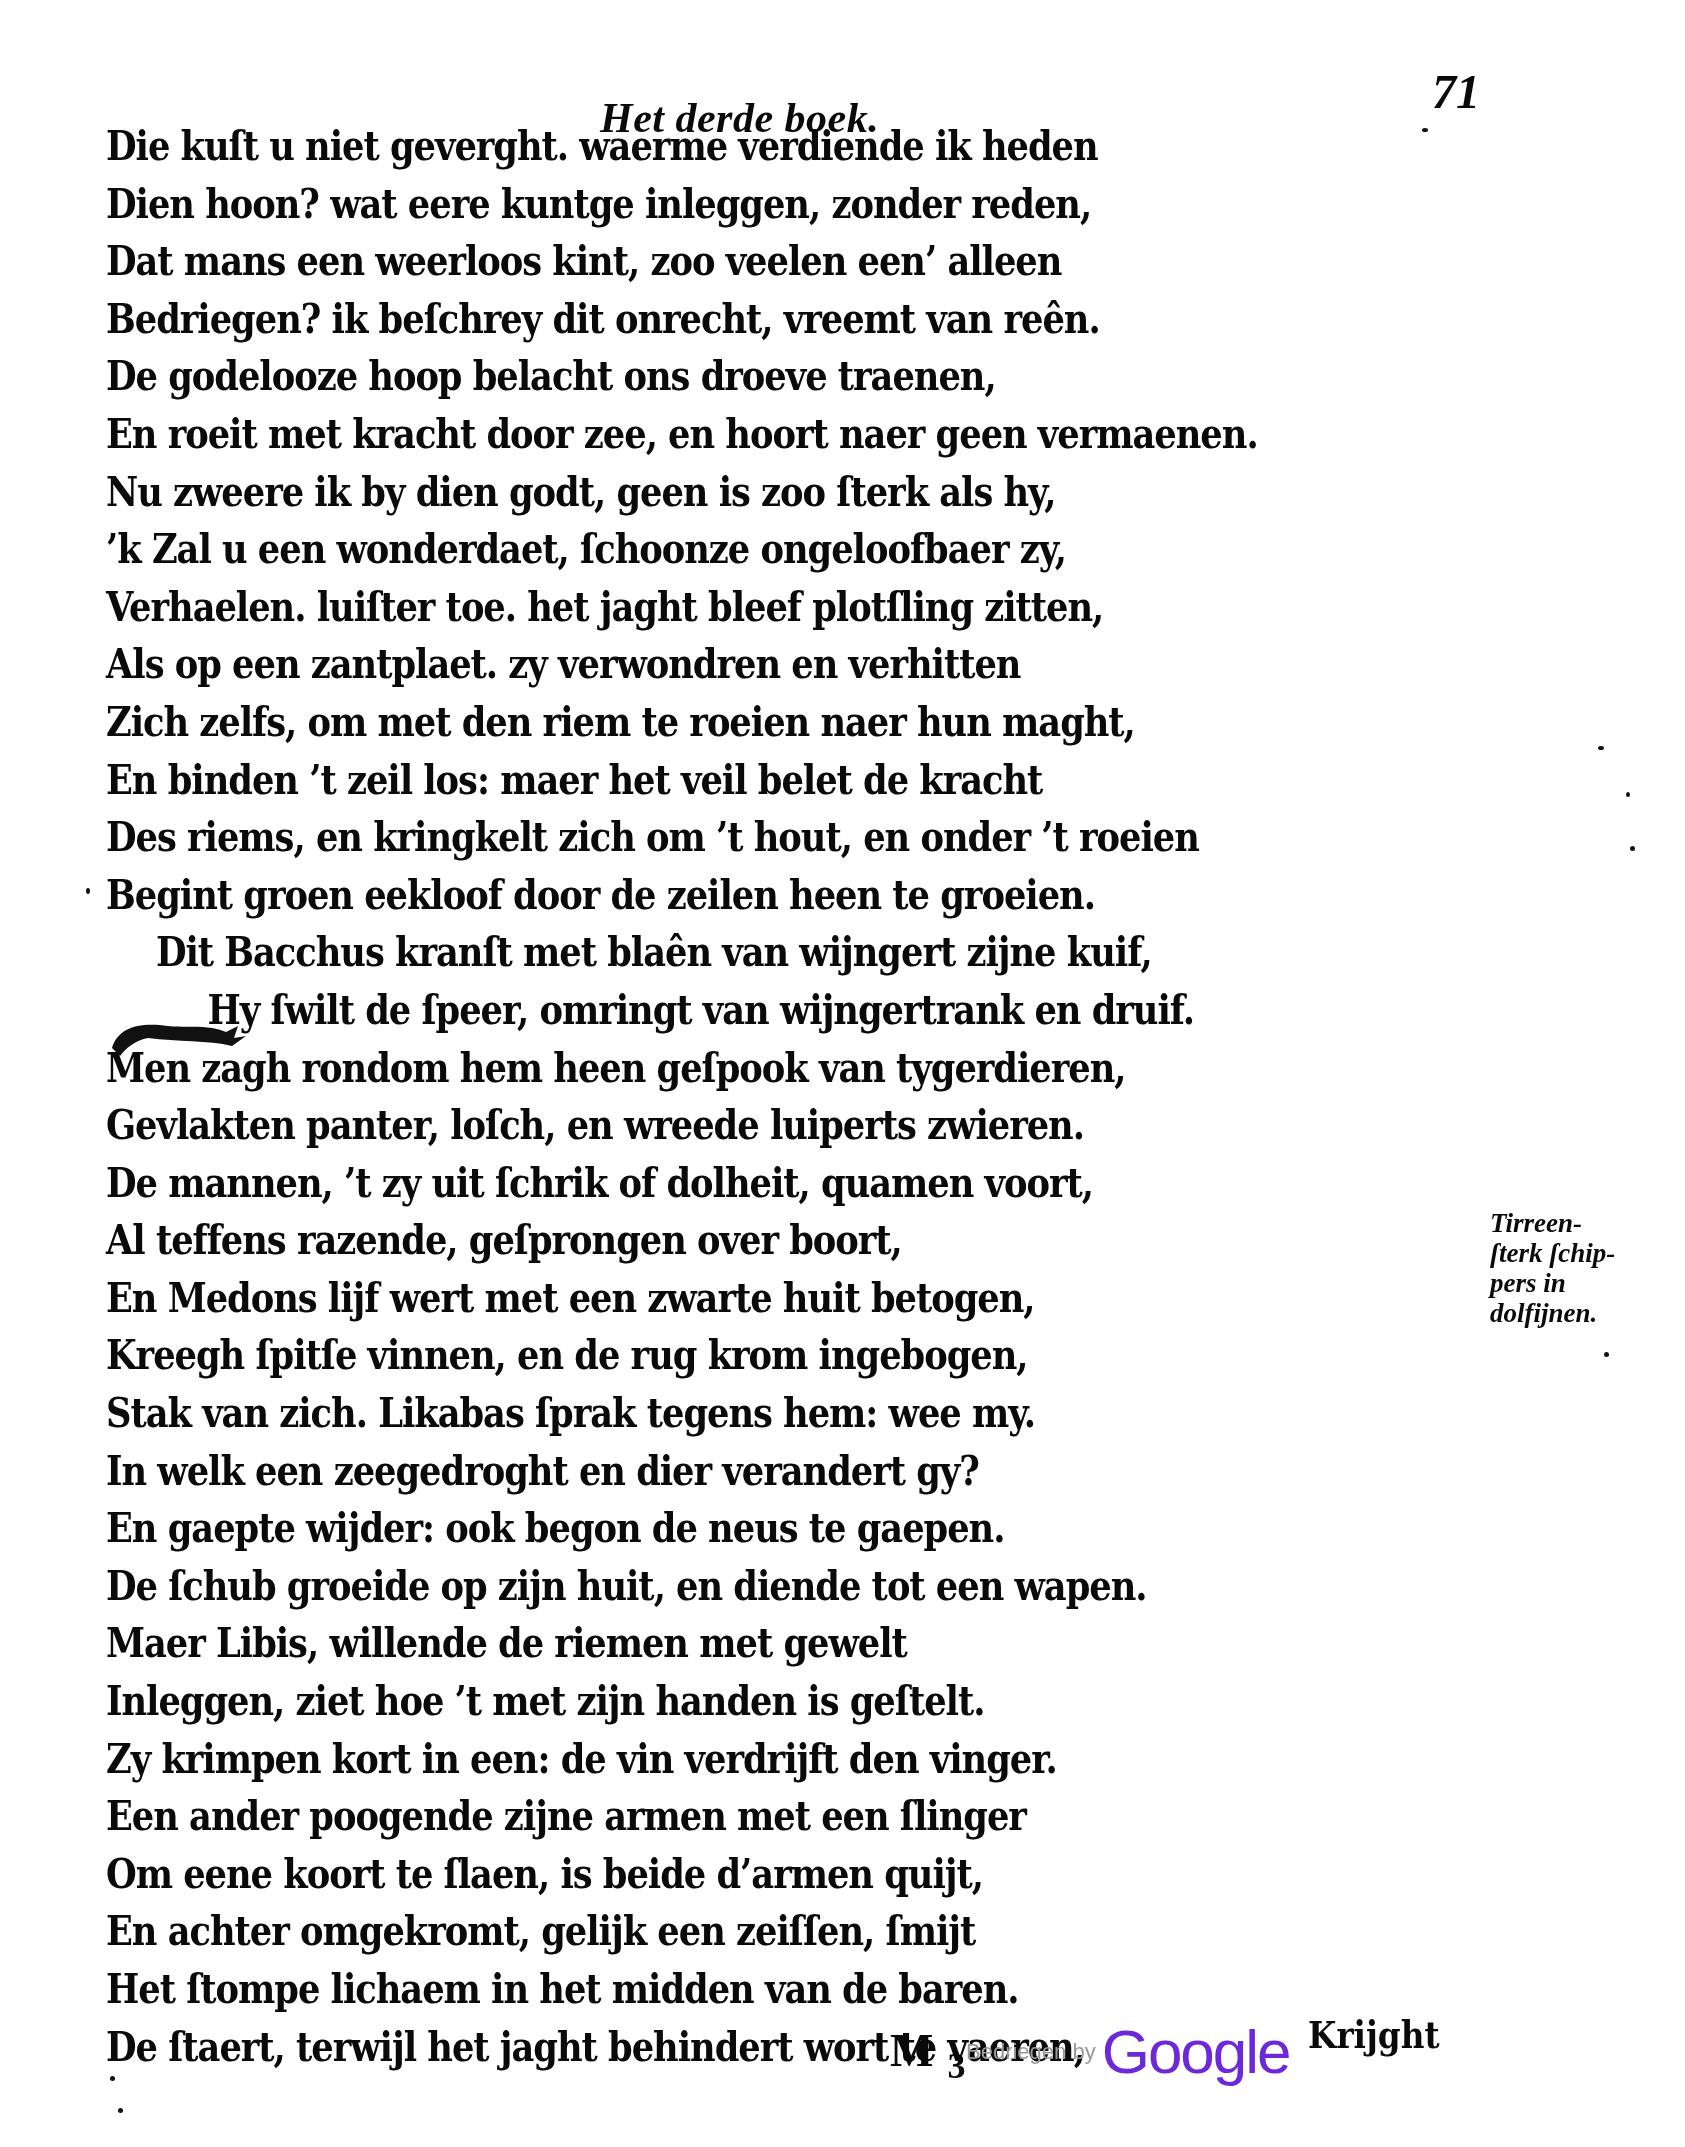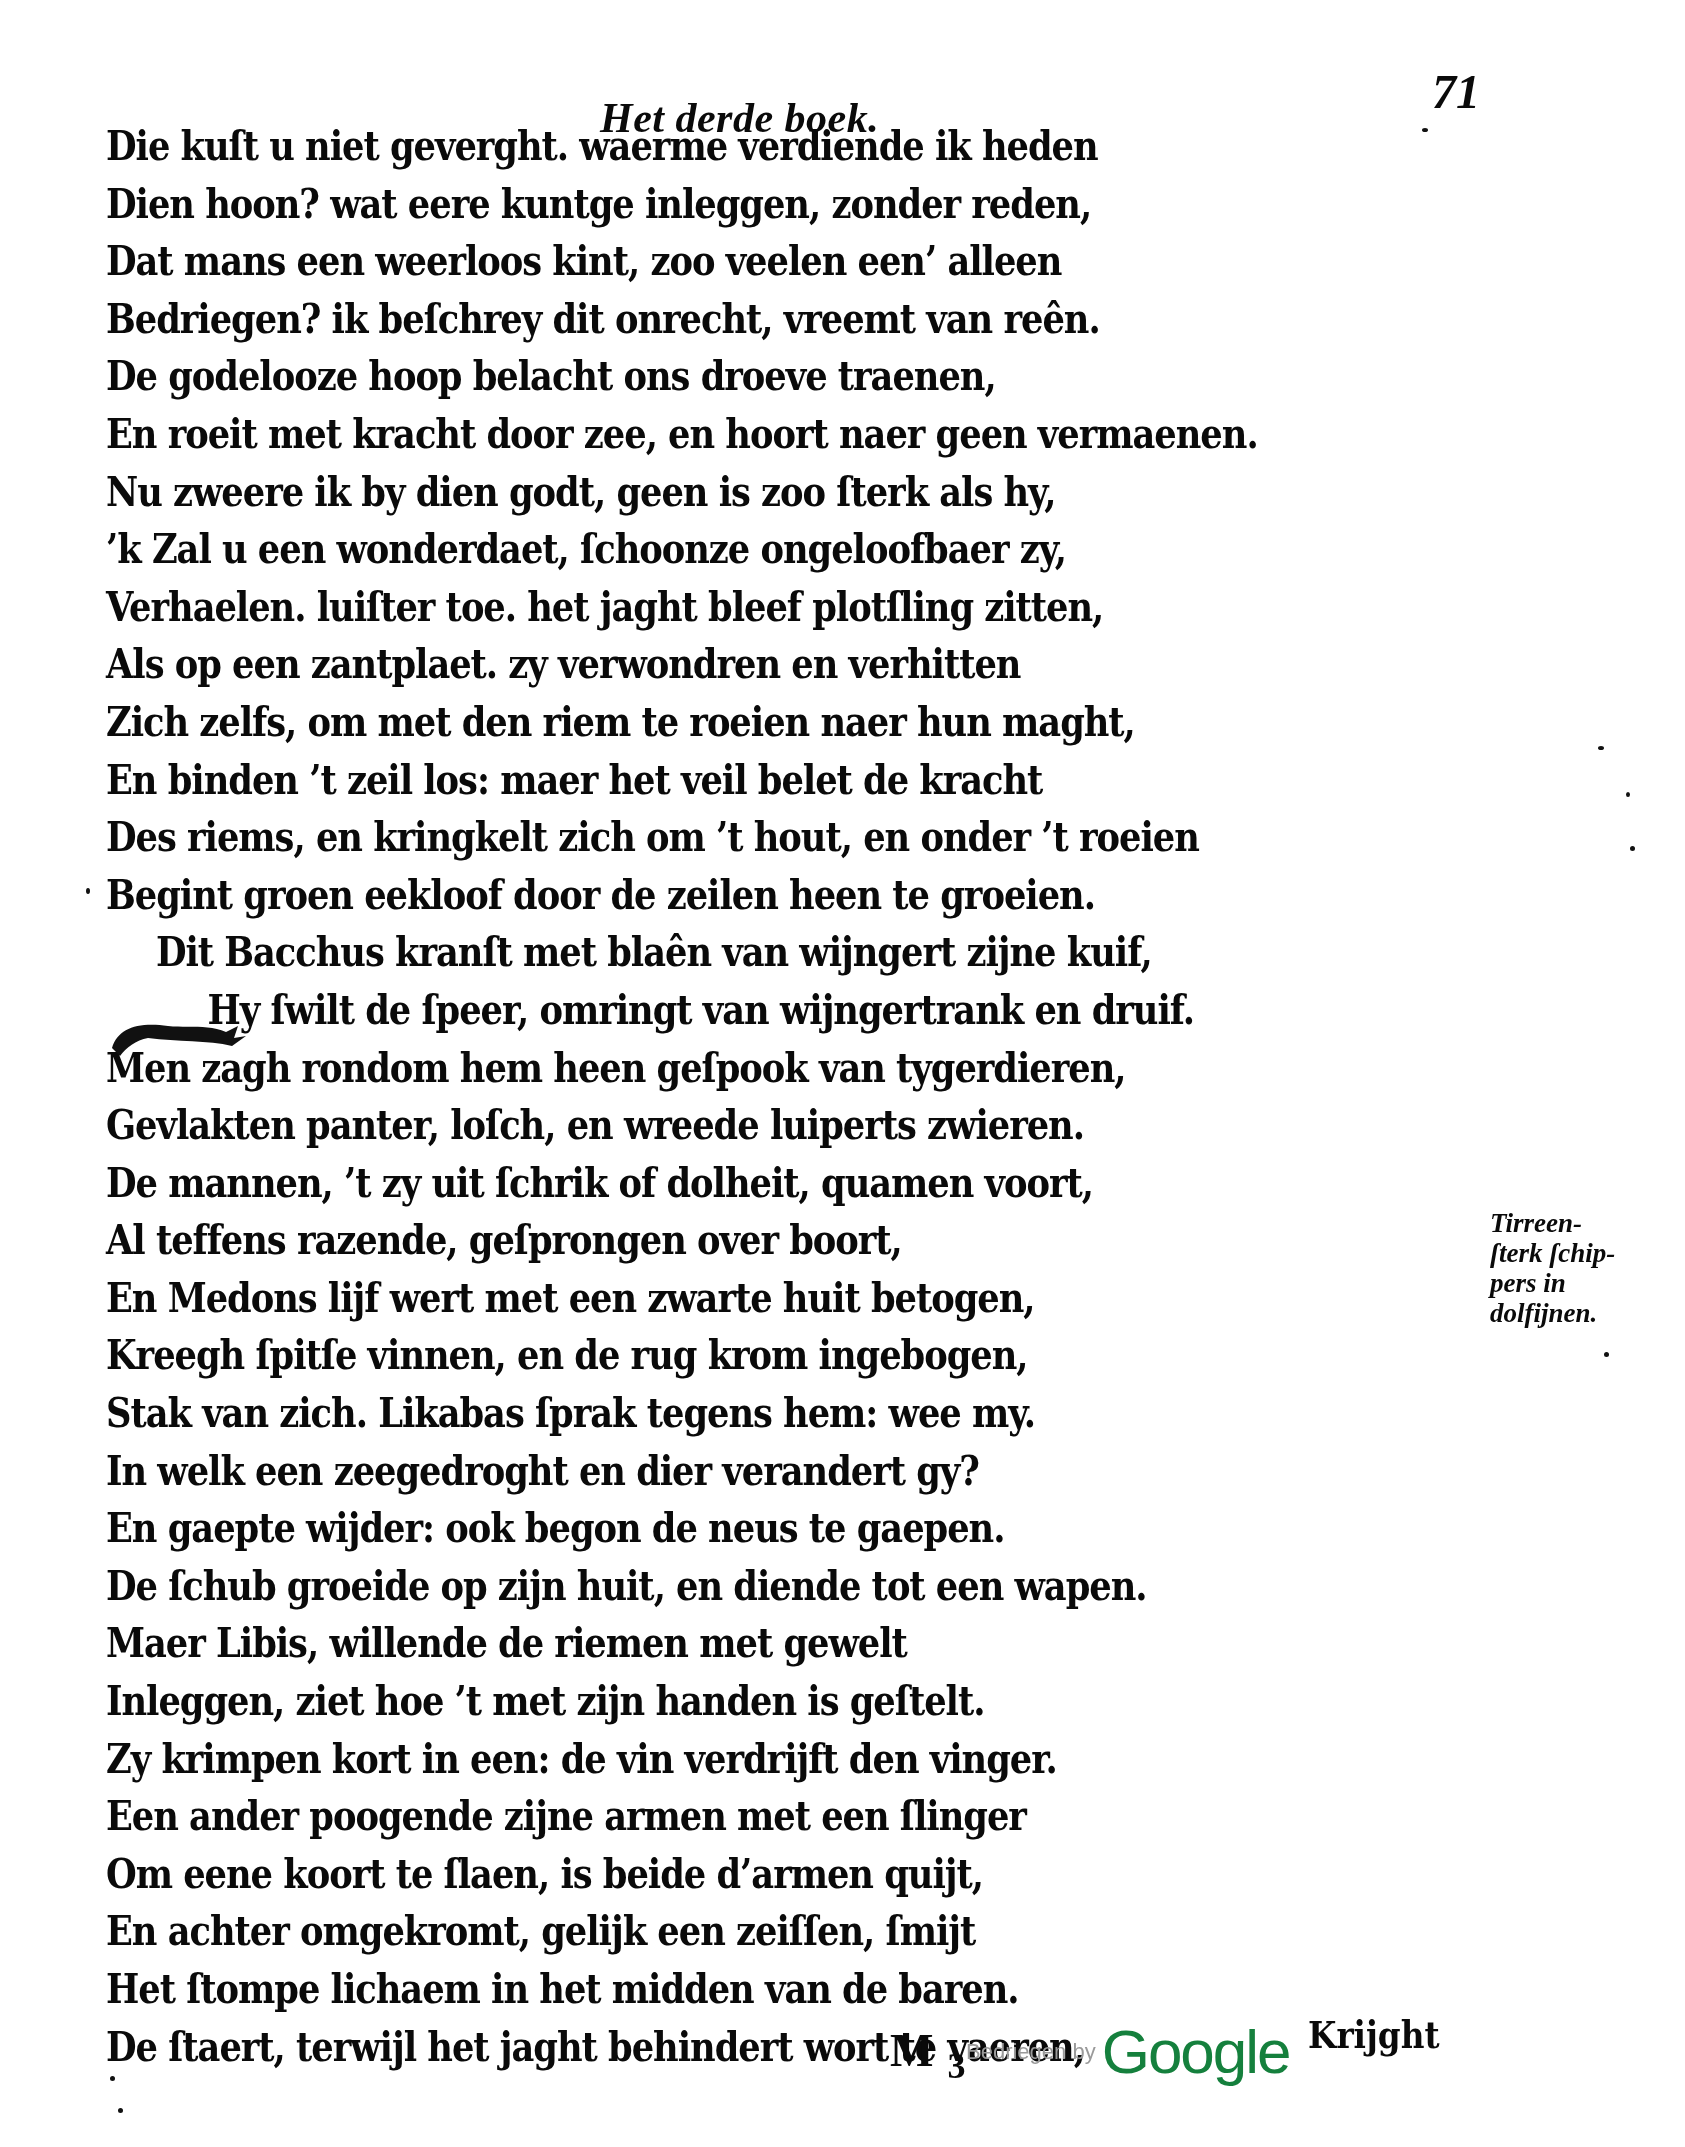--- a/index.html
+++ b/index.html
@@ -116,21 +116,21 @@
   }
   .watermark .small {
     font-size: 22px;
     vertical-align: middle;
   }
   .watermark .brand {
     font-size: 62px;
     letter-spacing: -2px;
     vertical-align: middle;
     margin-left: 6px;
-    color: #15803d;
+    color: #6d28d9;
   }
   .speck {
     position: absolute;
     background: #111;
     border-radius: 50%;
   }
 </style>
 </head>
 <body>
 

